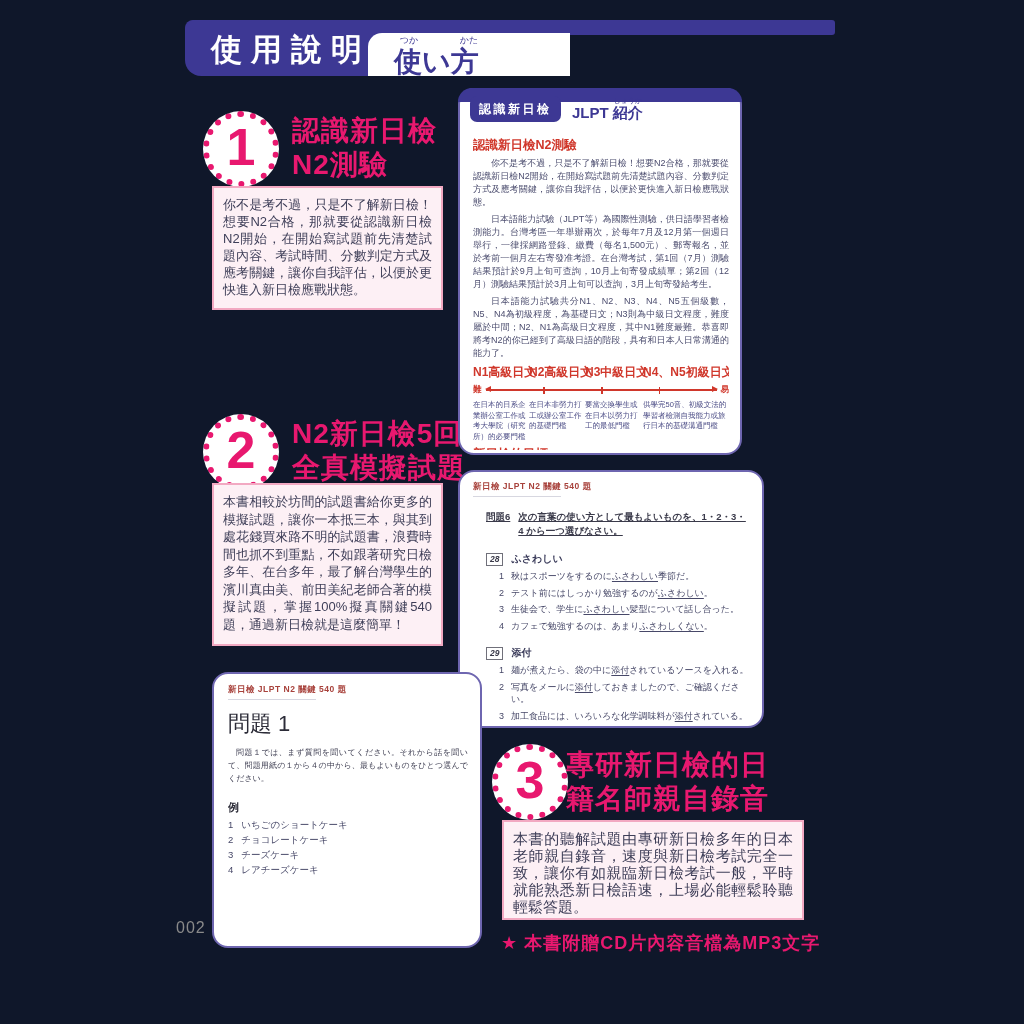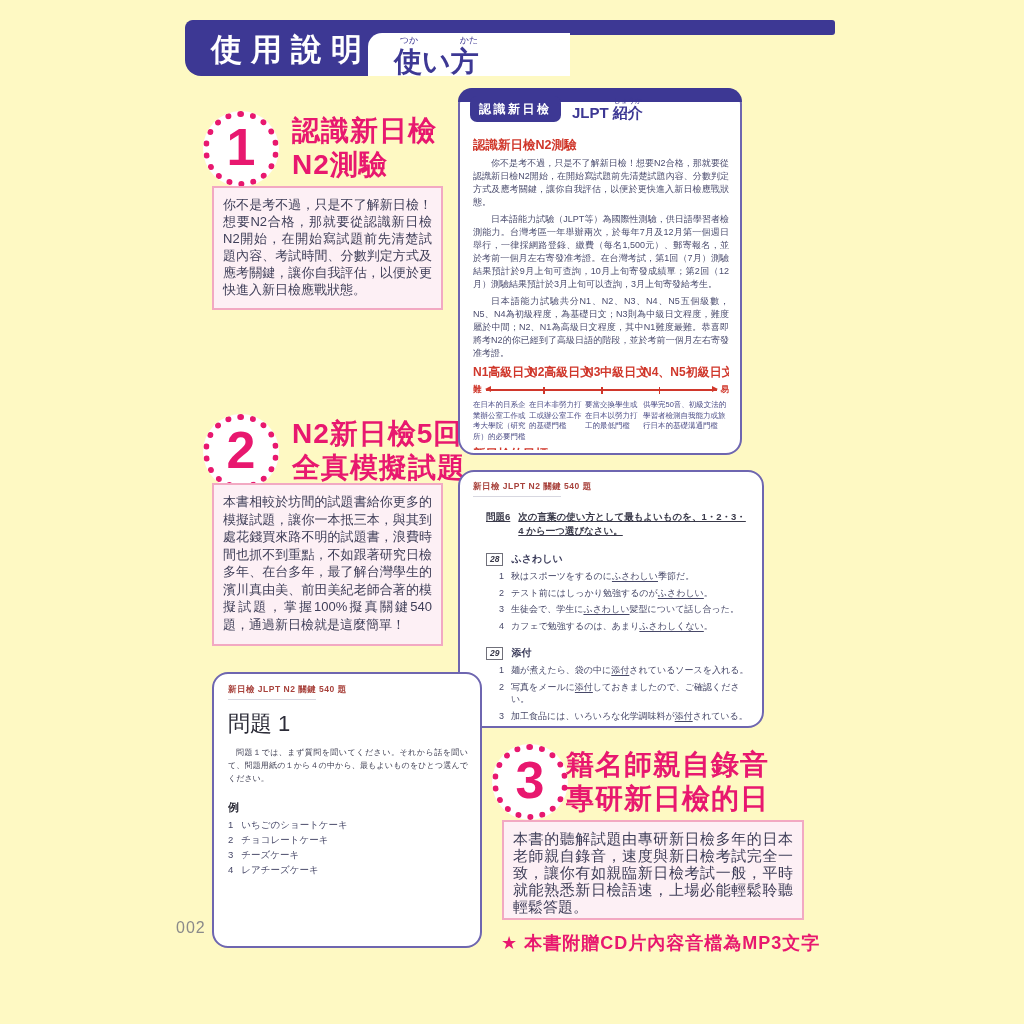--- a/index.html
+++ b/index.html
@@ -1,17 +1,17 @@
 <!DOCTYPE html>
 <html><head>
 <meta charset="utf-8">
 <style>
   html,body{margin:0;padding:0;background:#fff;}
   *{box-sizing:border-box;}
-  .canvas{position:relative;width:1024px;height:1024px;background:#fef9c3;overflow:hidden;
+  .canvas{position:relative;width:1024px;height:1024px;background:#0f172a;overflow:hidden;
           font-family:"Liberation Sans","DejaVu Sans",sans-serif;}
 
   
   .top-strip{position:absolute;left:185px;top:20px;width:650px;height:15px;background:#3d3894;
              border-radius:8px 3px 3px 0;}
   .banner{position:absolute;left:185px;top:20px;width:383px;height:56px;background:#3d3894;
           border-radius:10px 0 16px 16px;display:flex;align-items:center;}
   .banner-title{color:#ffffff;font-size:31px;font-weight:800;letter-spacing:9px;padding:4px 0 0 26px;}
   .hdr-sub{position:absolute;left:368px;top:33px;width:202px;height:43px;background:#ffffff;
            border-radius:14px 0 0 0;}
@@ -105,38 +105,38 @@
   <div class="sec-title" style="left:292px;top:417px;">
     <div>N2新日檢5回</div>
     <div>全真模擬試題</div>
   </div>
   <div class="pink-box" style="left:212px;top:483px;width:231px;height:163px;line-height:17.5px;">本書相較於坊間的試題書給你更多的模擬試題，讓你一本抵三本，與其到處花錢買來路不明的試題書，浪費時間也抓不到重點，不如跟著研究日檢多年、在台多年，最了解台灣學生的濱川真由美、前田美紀老師合著的模擬試題，掌握100%擬真關鍵540題，通過新日檢就是這麼簡單！</div>
 
   <div class="ring" style="left:492px;top:744px;">
     <span class="ring-num">3</span>
   </div>
   <div class="sec-title" style="left:566px;top:748px;">
+    <div>專研新日檢的日</div>
     <div>籍名師親自錄音</div>
-    <div>專研新日檢的日</div>
   </div>
   <div class="pink-box" style="left:502px;top:820px;width:302px;height:100px;font-size:15px;">本書的聽解試題由專研新日檢多年的日本老師親自錄音，速度與新日檢考試完全一致，讓你有如親臨新日檢考試一般，平時就能熟悉新日檢語速，上場必能輕鬆聆聽輕鬆答題。</div>
 
   <div class="mp3-note">★ 本書附贈CD片內容音檔為MP3文字</div>
 
   <div class="mock" style="left:458px;top:88px;width:284px;height:367px;">
     <div class="mock-topbar"></div>
     <div class="intro-tab">認識新日檢</div>
     <div class="intro-tabright">
       <span>JLPT </span><span class="ruby-wrap"><span class="mini-furi">しょうかい</span><span>紹介</span></span>
     </div>
     <div class="intro-body">
       <div class="red-h">認識新日檢N2測驗</div>
       <p class="intro-p">你不是考不過，只是不了解新日檢！想要N2合格，那就要從認識新日檢N2開始，在開始寫試題前先清楚試題內容、分數判定方式及應考關鍵，讓你自我評估，以便於更快進入新日檢應戰狀態。</p>
       <p class="intro-p">日本語能力試驗（JLPT等）為國際性測驗，供日語學習者檢測能力。台灣考區一年舉辦兩次，於每年7月及12月第一個週日舉行，一律採網路登錄、繳費（每名1,500元）、郵寄報名，並於考前一個月左右寄發准考證。在台灣考試，第1回（7月）測驗結果預計於9月上旬可查詢，10月上旬寄發成績單；第2回（12月）測驗結果預計於3月上旬可以查詢，3月上旬寄發給考生。</p>
-      <p class="intro-p">日本語能力試驗共分N1、N2、N3、N4、N5五個級數，N5、N4為初級程度，為基礎日文；N3則為中級日文程度，難度屬於中間；N2、N1為高級日文程度，其中N1難度最難。恭喜即將考N2的你已經到了高級日語的階段，並於考前一個月左右寄發准考證。</p>
+      <p class="intro-p">日本語能力試驗共分N1、N2、N3、N4、N5五個級數，N5、N4為初級程度，為基礎日文；N3則為中級日文程度，難度屬於中間；N2、N1為高級日文程度，其中N1難度最難。恭喜即將考N2的你已經到了高級日語的階段，具有和日本人日常溝通的能力了。</p>
       <div class="diagram">
         <div class="diag-headers">
           <span>N1高級日文</span>
           <span>N2高級日文</span>
           <span>N3中級日文</span>
           <span>N4、N5初級日文</span>
         </div>
         <div class="diag-axis">
           <span class="axis-label">難</span>
           <div class="axis-line">

